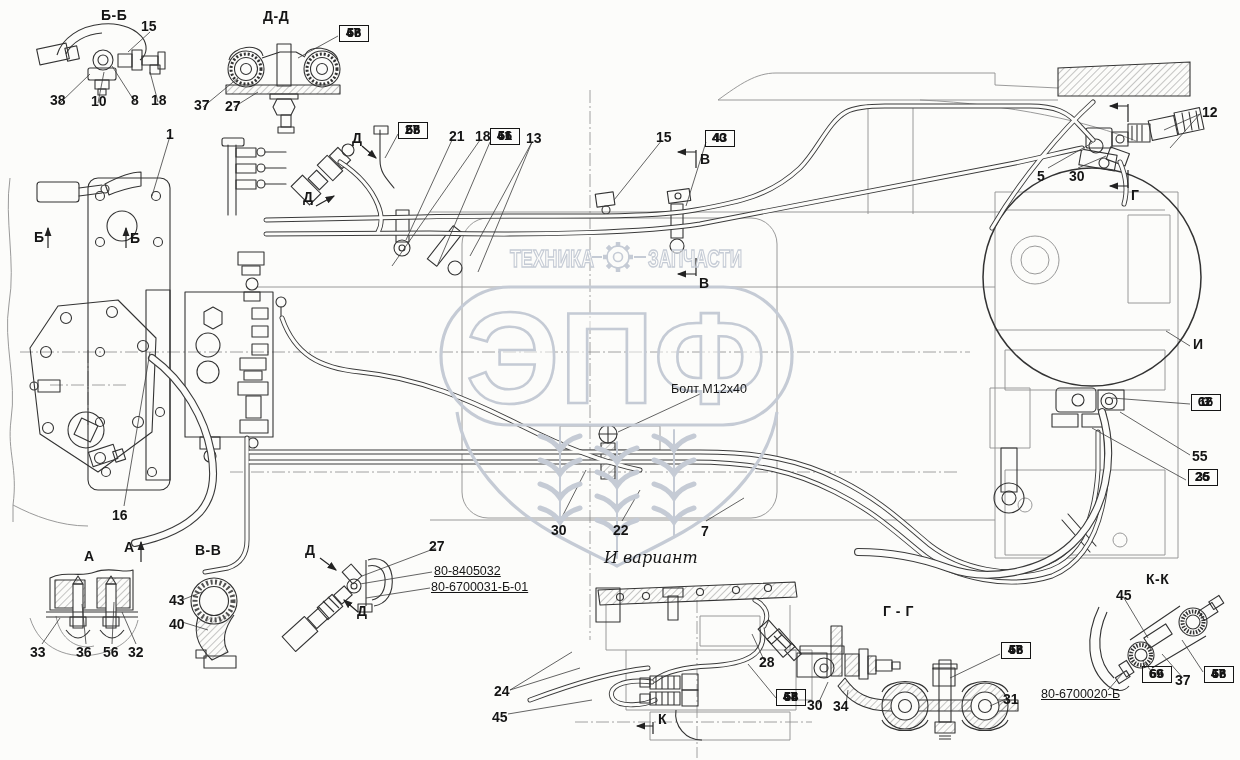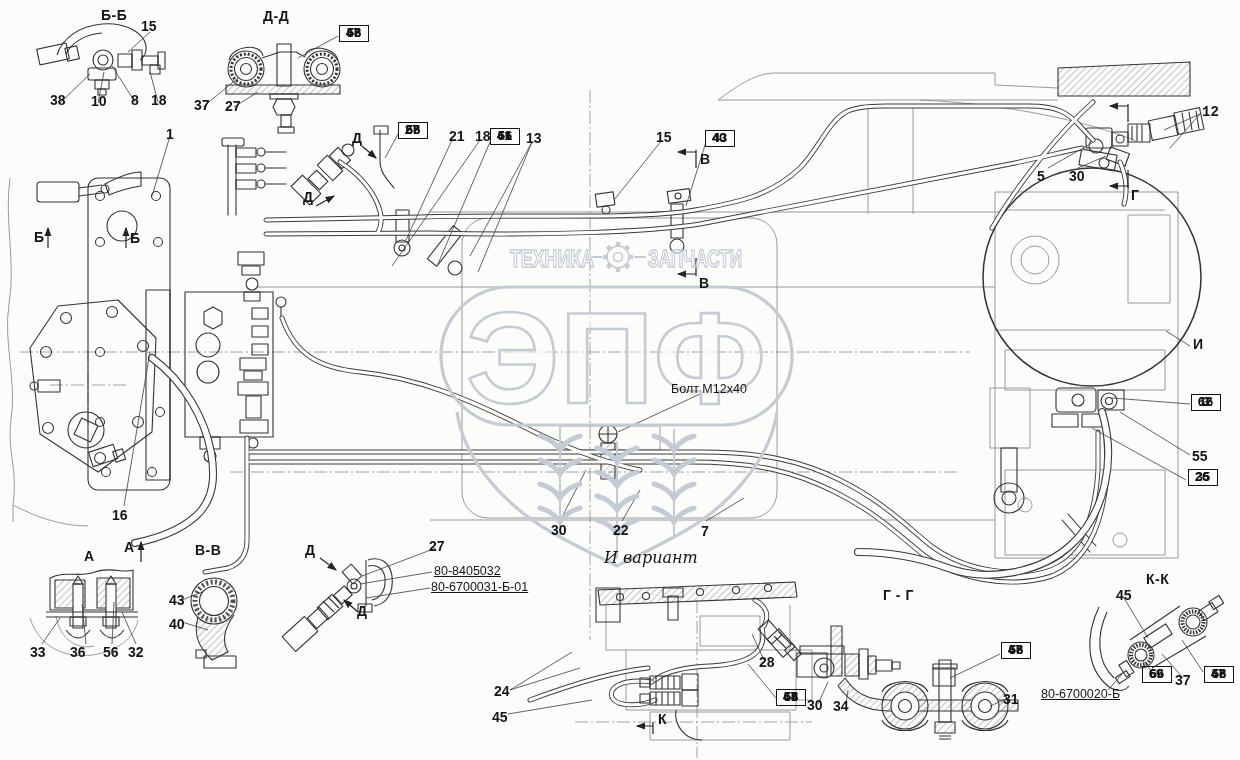--- a/index.html
+++ b/index.html
@@ -422,21 +422,21 @@
     <text x="695" y="267" text-anchor="middle" font-family="Liberation Sans, sans-serif" font-weight="bold" font-size="24" textLength="94" lengthAdjust="spacingAndGlyphs" fill="#fcfcfa" fill-opacity="0.5" stroke="#c5cbd5" stroke-width="1.4">ЗАПЧАСТИ</text>
     <text x="616" y="403" text-anchor="middle" font-family="Liberation Sans, sans-serif" font-weight="bold" font-size="130" textLength="300" lengthAdjust="spacingAndGlyphs" fill="#fcfcfa" fill-opacity="0.55" stroke="#c5cbd5" stroke-width="2.6">ЭПФ</text>
   </g>
 </svg>
 
 <div id="labels">
       <span class="vt" style="left: 101px; top: 8px;">Б-Б</span>
       <span class="vt" style="left: 263px; top: 9px;">Д-Д</span>
       <span class="vt" style="left: 84px; top: 549px;">А</span>
       <span class="vt" style="left: 195px; top: 543px;">В-В</span>
-      <span class="vt" style="left: 883px; top: 588px;">Г - Г</span>
+      <span class="vt" style="left: 883px; top: 604px;">Г - Г</span>
       <span class="vt" style="left: 1146px; top: 572px;">К-К</span>
       <span class="vt" style="left: 1193px; top: 337px;">И</span>
       <span class="mk" style="left: 34px; top: 230px;">Б</span>
       <span class="mk" style="left: 130px; top: 231px;">Б</span>
       <span class="mk" style="left: 700px; top: 152px;">В</span>
       <span class="mk" style="left: 699px; top: 276px;">В</span>
       <span class="mk" style="left: 1131px; top: 188px;">Г</span>
       <span class="mk" style="left: 352px; top: 131px;">Д</span>
       <span class="mk" style="left: 303px; top: 190px;">Д</span>
       <span class="mk" style="left: 305px; top: 543px;">Д</span>
@@ -448,32 +448,32 @@
       <span class="co" style="left: 91px; top: 94px;">10</span>
       <span class="co" style="left: 131px; top: 93px;">8</span>
       <span class="co" style="left: 151px; top: 93px;">18</span>
       <span class="co" style="left: 194px; top: 98px;">37</span>
       <span class="co" style="left: 225px; top: 99px;">27</span>
       <span class="co" style="left: 166px; top: 127px;">1</span>
       <span class="co" style="left: 449px; top: 129px;">21</span>
       <span class="co" style="left: 475px; top: 129px;">18</span>
       <span class="co" style="left: 526px; top: 131px;">13</span>
       <span class="co" style="left: 656px; top: 130px;">15</span>
-      <span class="co" style="left: 1202px; top: 105px; font-family: Liberation Mono, monospace;">12</span>
+      <span class="co" style="left: 1202px; top: 105px;">12</span>
       <span class="co" style="left: 1037px; top: 169px;">5</span>
       <span class="co" style="left: 1069px; top: 169px;">30</span>
       <span class="co" style="left: 1192px; top: 449px;">55</span>
       <span class="co" style="left: 112px; top: 508px;">16</span>
       <span class="co" style="left: 551px; top: 523px;">30</span>
       <span class="co" style="left: 613px; top: 523px;">22</span>
       <span class="co" style="left: 701px; top: 524px;">7</span>
       <span class="co" style="left: 169px; top: 593px;">43</span>
       <span class="co" style="left: 169px; top: 617px;">40</span>
       <span class="co" style="left: 30px; top: 645px; text-align: right;">33</span>
-      <span class="co" style="left: 70px; top: 645px;">36</span>
+      <span class="co" style="left: 76px; top: 645px;">36</span>
       <span class="co" style="left: 103px; top: 645px;">56</span>
       <span class="co" style="left: 128px; top: 645px;">32</span>
       <span class="co" style="left: 429px; top: 539px;">27</span>
       <span class="co" style="left: 494px; top: 684px;">24</span>
       <span class="co" style="left: 492px; top: 710px;">45</span>
       <span class="co" style="left: 759px; top: 655px;">28</span>
       <span class="co" style="left: 807px; top: 698px;">30</span>
       <span class="co" style="left: 833px; top: 699px;">34</span>
       <span class="co" style="left: 1003px; top: 692px;">31</span>
       <span class="co" style="left: 1116px; top: 588px;">45</span>

